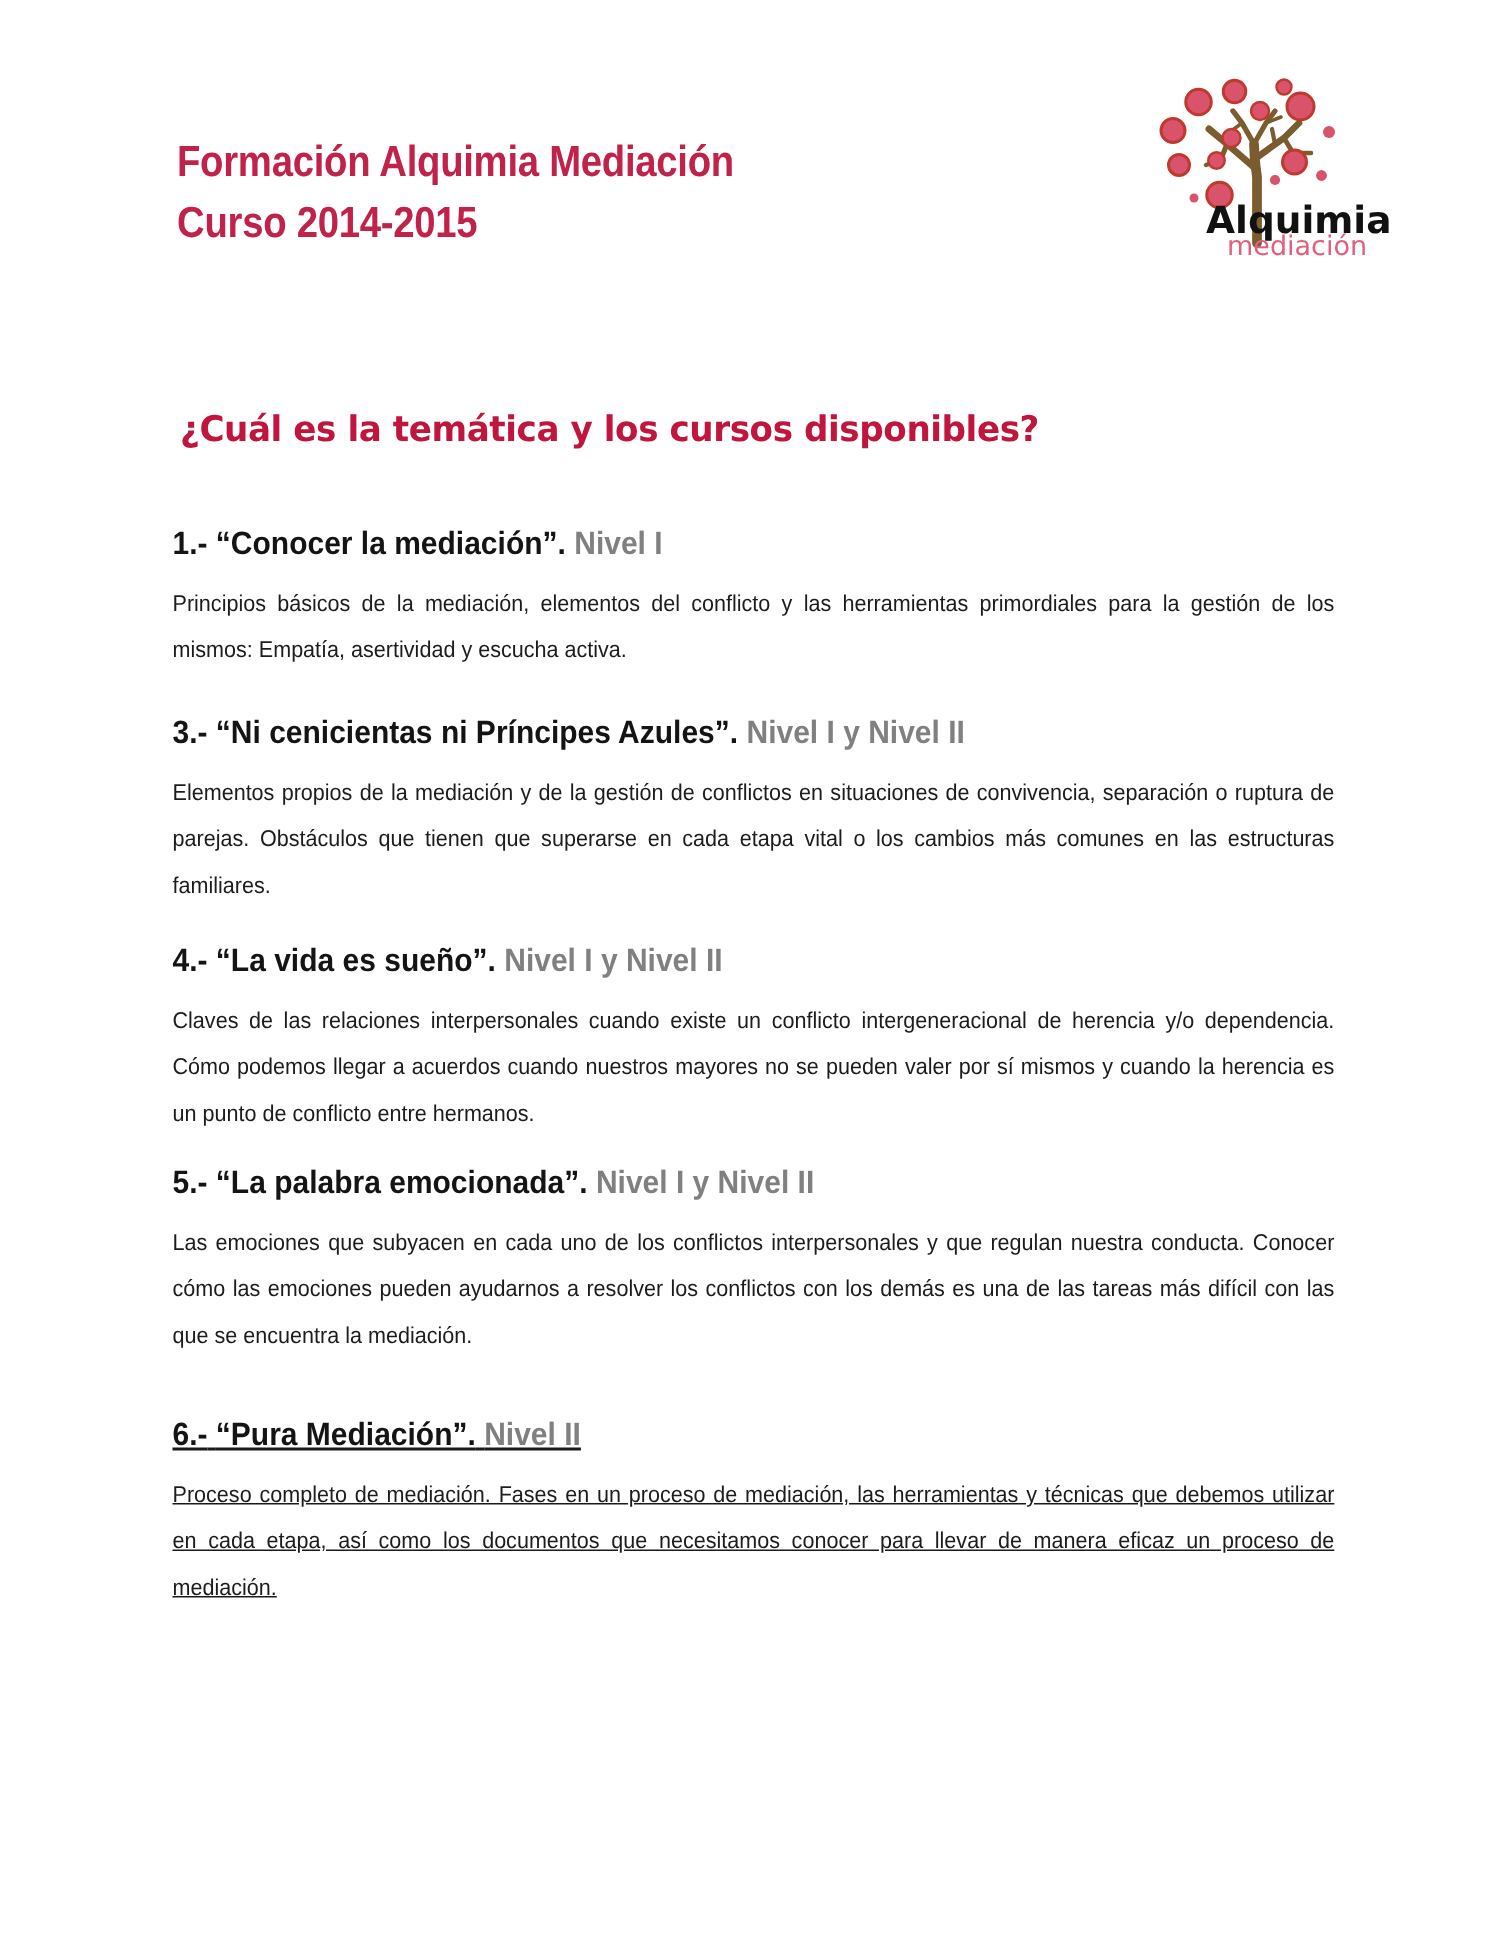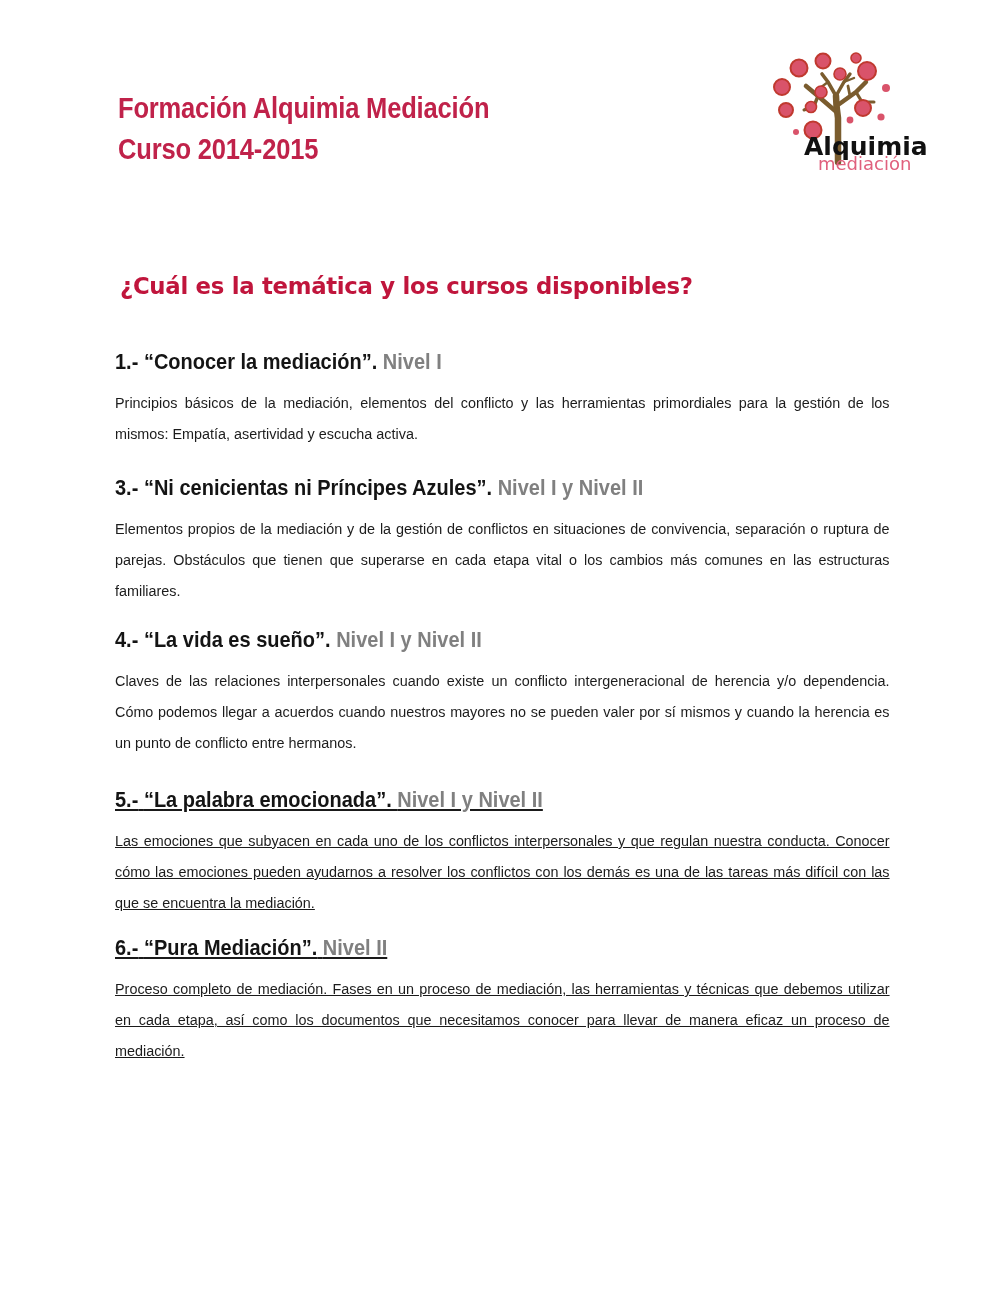--- a/index.html
+++ b/index.html
@@ -120,22 +120,22 @@
     text-align: justify;
   }
   .course-body p.last-line {
     text-align: left;
   }
 
   
   .sec-1 { margin-bottom: 6px; }
   .sec-2 { margin-bottom: 22px; }
   .sec-3 { margin-bottom: 20px; margin-top: 25px; }
-  .sec-4 { margin-bottom: 28px; }
-  .sec-5 { margin-bottom: 16px; text-decoration: underline; }
+  .sec-4 { margin-bottom: 16px; }
+  .sec-5 { margin-bottom: 36px; }
   .sec-6 { margin-bottom: 0; text-decoration: underline; }
 </style>
 </head>
 <body>
 
 <div class="page">
 
   <div class="doc-header">
 
     <div class="title-block">

